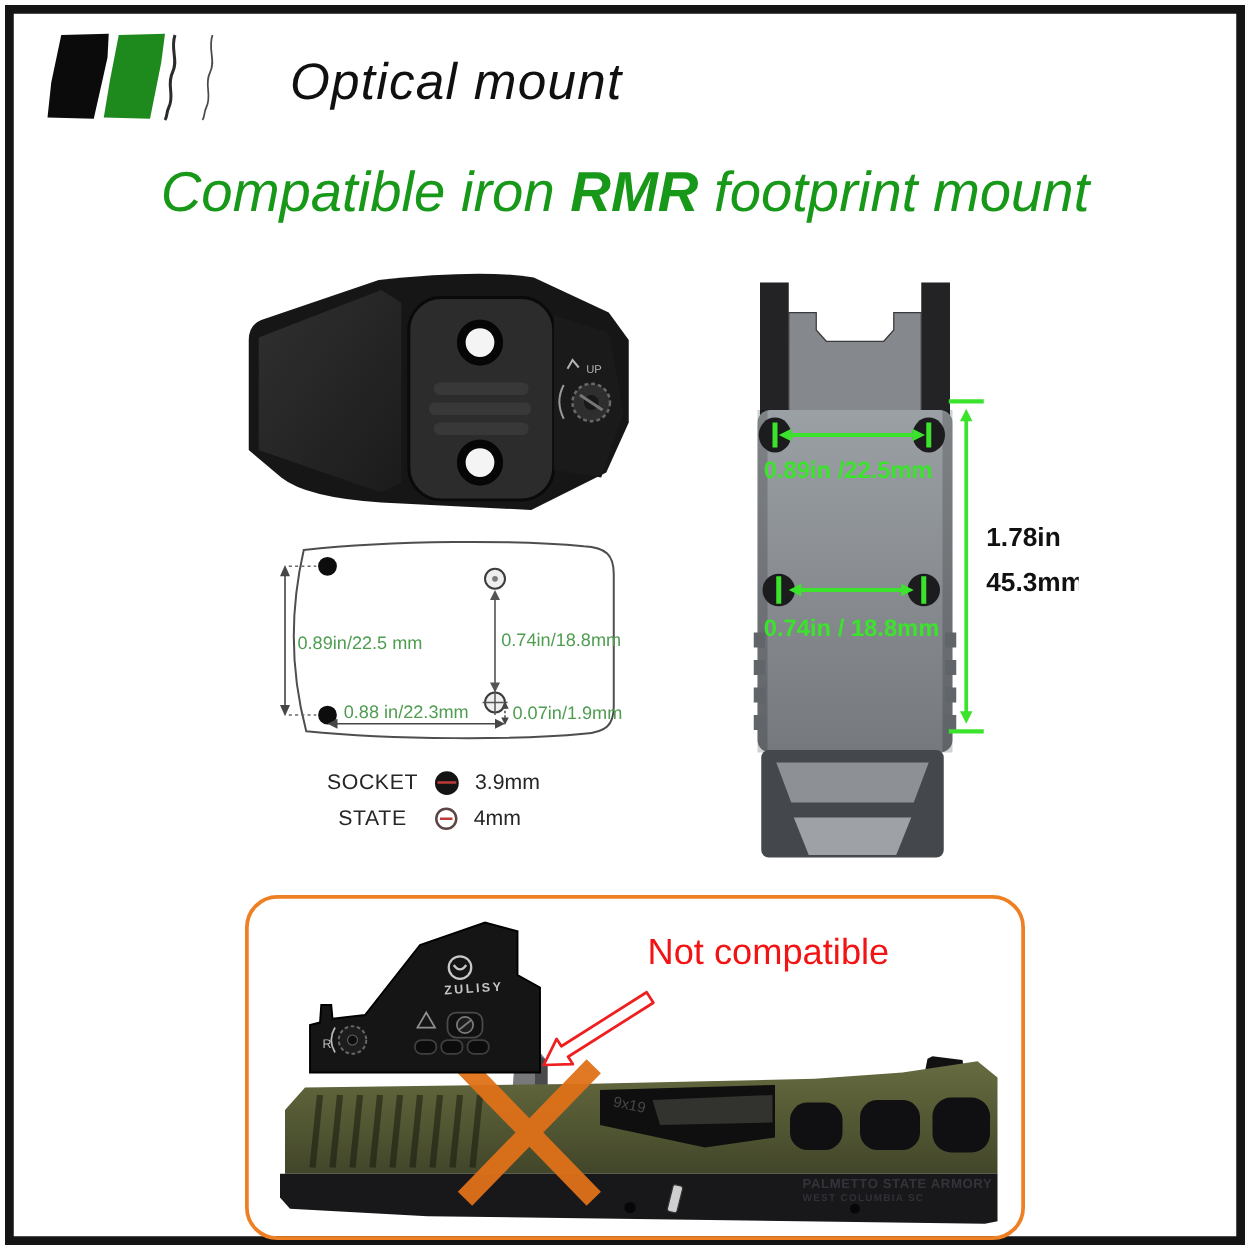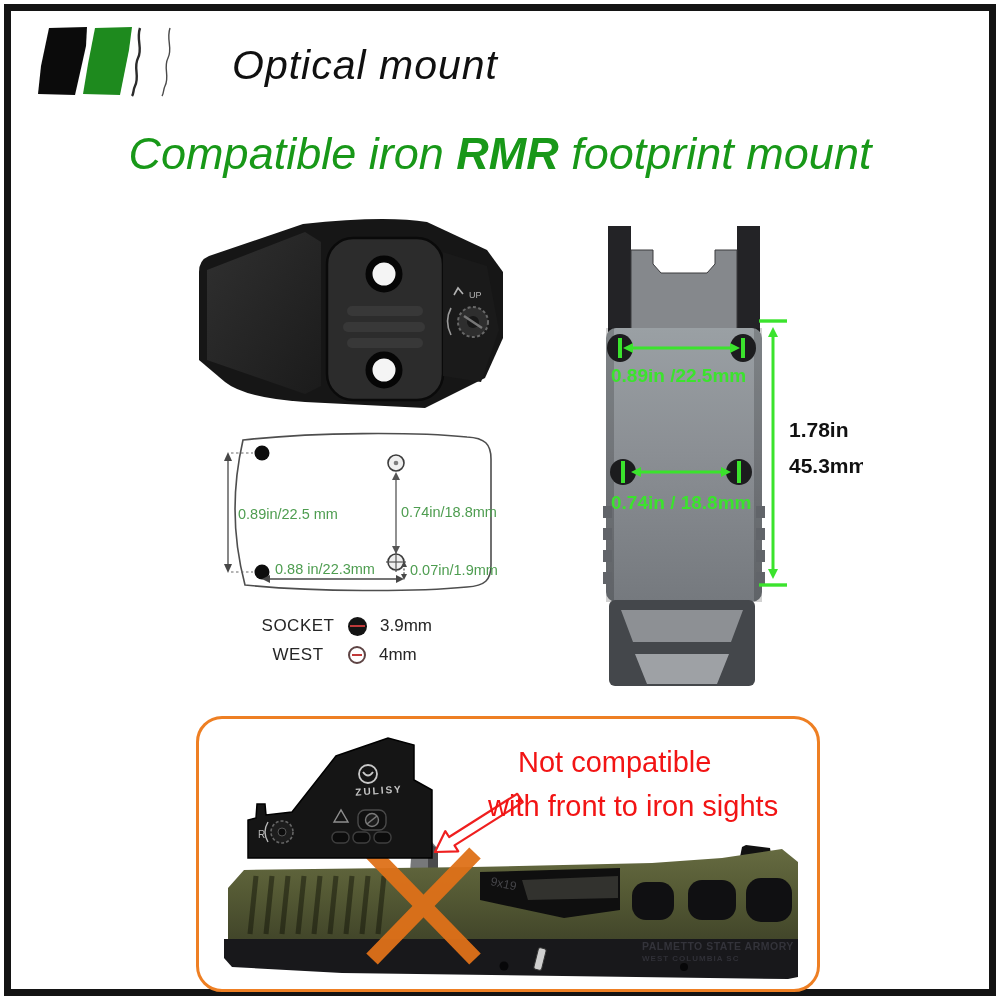--- a/index.html
+++ b/index.html
@@ -103,21 +103,21 @@
 
   <div class="abs legend">
     <div class="legend-row">
       <span class="legend-label">SOCKET</span>
       <span class="legend-ic ic-socket">
           <span class="bar"></span>
         </span>
       <span class="legend-val">3.9mm</span>
     </div>
     <div class="legend-row">
-      <span class="legend-label">WEST</span>
+      <span class="legend-label">STATE</span>
       <span class="legend-ic ic-hole">
           <span class="bar"></span>
         </span>
       <span class="legend-val">4mm</span>
     </div>
   </div>
 
   <svg class="abs" style="left:583px;top:206px;" width="280" height="487" viewBox="0 0 280 487">
     <defs>
       <linearGradient id="bodyg" x1="0" y1="0" x2="0" y2="1">
@@ -171,21 +171,20 @@
     </g>
     <text x="28" y="176" font-size="19" font-weight="bold" fill="#3be32d">0.89in /22.5mm</text>
     <text x="28" y="303" font-size="19" font-weight="bold" fill="#3be32d">0.74in / 18.8mm</text>
     <text x="206" y="231" font-size="21" font-weight="bold" fill="#111">1.78in</text>
     <text x="206" y="267" font-size="21" font-weight="bold" fill="#111">45.3mm</text>
   </svg>
 
   <div class="abs warnbox"></div>
 
   <div class="abs red1">Not compatible</div>
-  <div class="abs red2">with front to iron sights</div>
 
   <svg class="abs z5" style="left:236px;top:728px;" width="208" height="142" viewBox="0 0 208 142">
     <path d="M12,130 L12,92 L20,90 L21,76 L29,76 L30,87 L56,84 L100,28 L152,10 L178,17 L178,52 L196,62 L196,130 Z" fill="#151515" stroke="#000" stroke-width="1.5"></path>
     <circle cx="132" cy="46" r="9" fill="none" stroke="#c8c8c8" stroke-width="1.8"></circle>
     <path d="M127,44 q5,7 10,0" stroke="#c8c8c8" stroke-width="1.8" fill="none"></path>
     <text x="143" y="66" font-size="10" font-weight="bold" letter-spacing="2" fill="#c4c4c4" text-anchor="middle" transform="rotate(-4 143 62)">ZULISY</text>
     <path d="M98,94 l7,-12 l7,12 Z" fill="none" stroke="#8f8f8f" stroke-width="1.4"></path>
     <rect x="122" y="82" width="28" height="20" rx="7" fill="#101010" stroke="#4a4a4a" stroke-width="1.4"></rect>
     <circle cx="136" cy="92" r="6.5" fill="#1c1c1c" stroke="#7a7a7a" stroke-width="1.4"></circle>
     <line x1="131" y1="96" x2="141" y2="88" stroke="#7a7a7a" stroke-width="1.6"></line>

